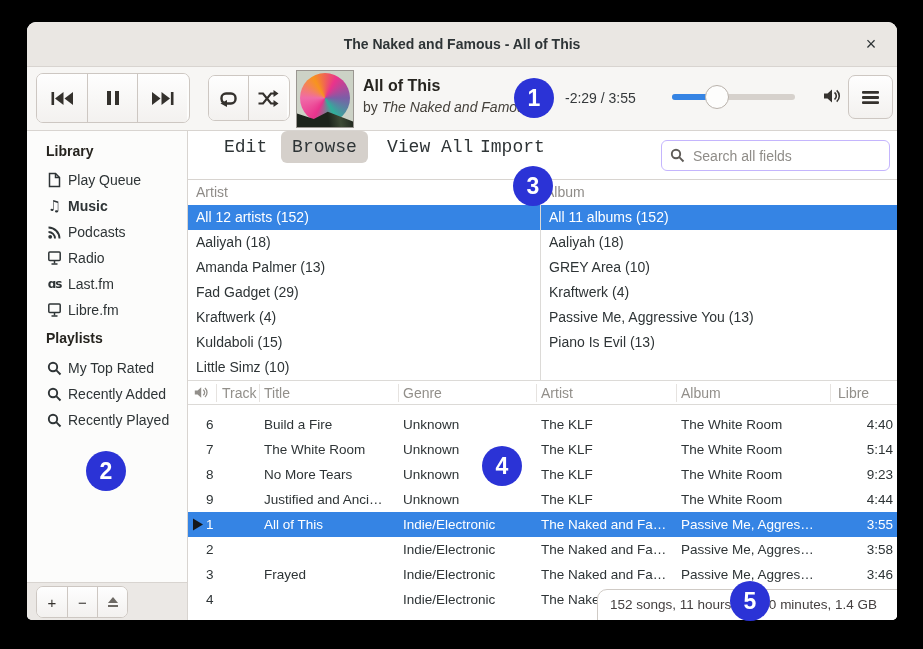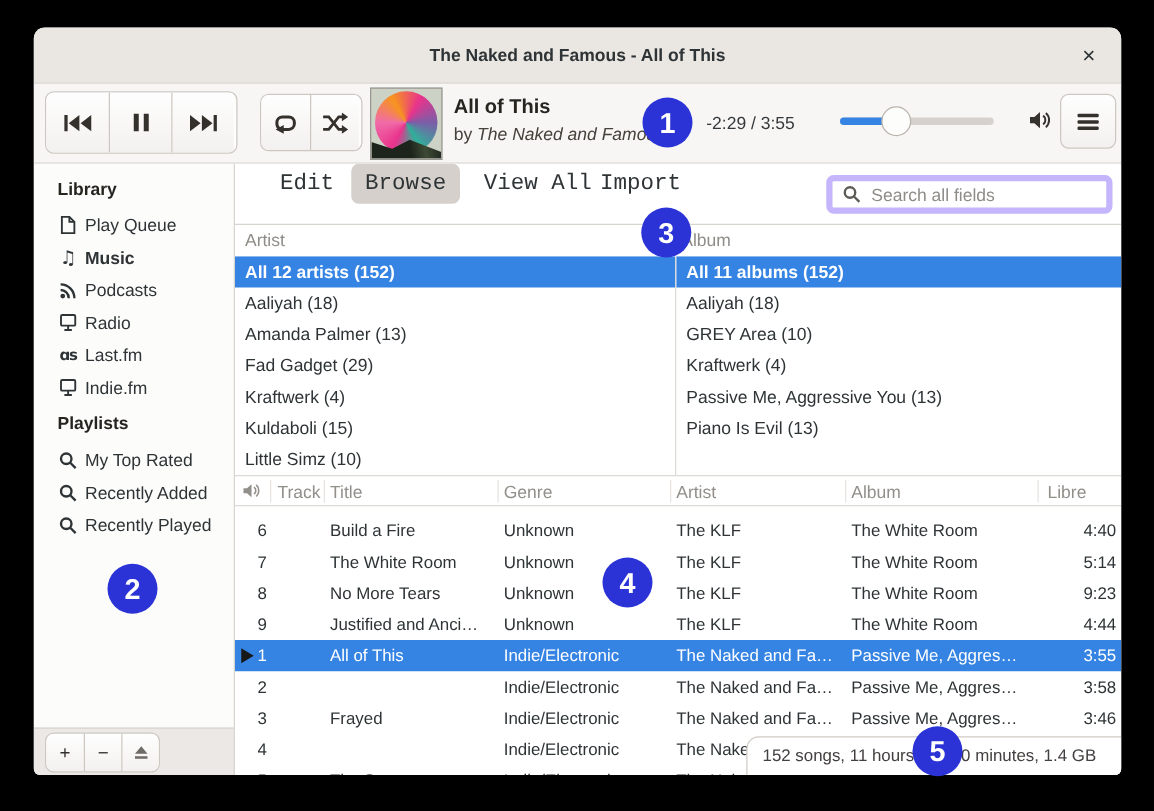--- a/index.html
+++ b/index.html
@@ -64,34 +64,34 @@
            border-top:1px solid #d8d4d0;border-right:1px solid #d8d4d0;box-sizing:border-box;}
   .side-bottom .btn-group{left:9px;top:3px;height:30px;}
   .side-bottom button{width:30px;height:30px;font-size:15px;color:#34312d;}
 
   
   .main{position:absolute;left:161px;top:109px;width:709px;height:489px;background:#fff;overflow:hidden;}
 
   .tabrow{position:absolute;left:0;top:0;width:709px;height:48px;background:#fff;border-bottom:1px solid #d8d4d0;}
   .tab{position:absolute;top:0;height:32px;line-height:32px;font-size:18px;color:#2e3436;padding:0 10px;cursor:pointer;font-family:Liberation Mono, monospace;}
   .tab.active{background:#d5d0cb;border-radius:6px;text-align:center;}
-  .searchbox{position:absolute;left:473px;top:9px;width:229px;height:31px;border:5px solid #c4b5fd;border-radius:6px;
+  .searchbox{position:absolute;left:473px;top:9px;width:229px;height:31px;border:1px solid #c4b5fd;border-radius:6px;
              background:#fff;box-sizing:border-box;display:flex;align-items:center;padding:0 8px;}
   .searchbox input{border:none;outline:none;flex:1;font-size:14px;color:#2e3436;background:transparent;
              font-family:"Liberation Sans","DejaVu Sans",sans-serif;}
   .searchbox input::placeholder{color:#8f8c88;}
   .searchbox .ic{color:#5e5b57;margin-right:6px;display:flex;}
 
   .browser-heads{position:absolute;left:0;top:49px;width:709px;height:25px;background:#fff;}
   .bhead{position:absolute;top:0;height:25px;line-height:25px;font-size:14px;color:#8f8c88;}
   .browser{position:absolute;top:74px;height:175px;overflow:hidden;}
   .browser.artist{left:0;width:352px;}
   .browser.album{left:352px;width:357px;border-left:1px solid #dcdad7;}
   .brow{height:25px;line-height:25px;font-size:14px;padding-left:8px;white-space:nowrap;overflow:hidden;cursor:pointer;}
-  .brow.sel{background:#3584e4;color:#fff;font-weight:bold;}
+  .brow.sel{background:#3584e4;color:#fff;font-weight:normal;}
 
   .thead{position:absolute;left:0;top:249px;width:709px;height:25px;background:#fff;
          border-top:1px solid #dcdad7;border-bottom:1px solid #dcdad7;box-sizing:border-box;}
   .thead .hlabel{position:absolute;top:0;height:24px;line-height:24px;font-size:14px;color:#928f8a;white-space:nowrap;}
   .thead .vsep{position:absolute;top:3px;height:18px;width:1px;background:#e6e3e0;}
   .thead .spk{position:absolute;left:6px;top:4px;color:#928f8a;}
 
   .tbody{position:absolute;left:0;top:274px;width:709px;height:215px;overflow:hidden;}
   .trow{position:absolute;left:0;width:709px;height:25px;font-size:13.5px;color:#2e3436;cursor:pointer;}
   .trow span{position:absolute;top:0;height:25px;line-height:25px;white-space:nowrap;overflow:hidden;}
@@ -249,21 +249,21 @@
         <span>Last.fm</span>
       </div>
       <div class="side-item" style="top:167px;">
         <span class="ic">
             <svg width="15" height="16" viewBox="0 0 15 16" fill="none" stroke="currentColor" stroke-width="1.5">
               <rect x="1.8" y="2" width="11.4" height="8.5" rx="1"></rect>
               <path d="M7.5,10.5 v3"></path>
               <path d="M4.5,14 h6"></path>
             </svg>
           </span>
-        <span>Indie.fm</span>
+        <span>Libre.fm</span>
       </div>
 
       <div class="side-head" style="top:195px;">Playlists</div>
 
       <div class="side-item" style="top:251px;">
         <span class="ic">
             <svg width="15" height="15" viewBox="0 0 15 15" fill="none" stroke="currentColor" stroke-width="1.9">
               <circle cx="6" cy="6" r="4.2"></circle>
               <path d="M9.2,9.2 L13.5,13.5"></path>
             </svg>

